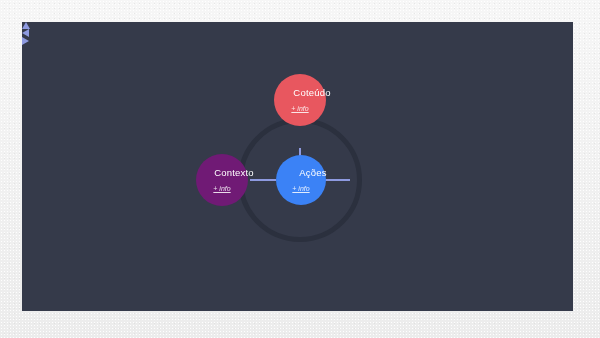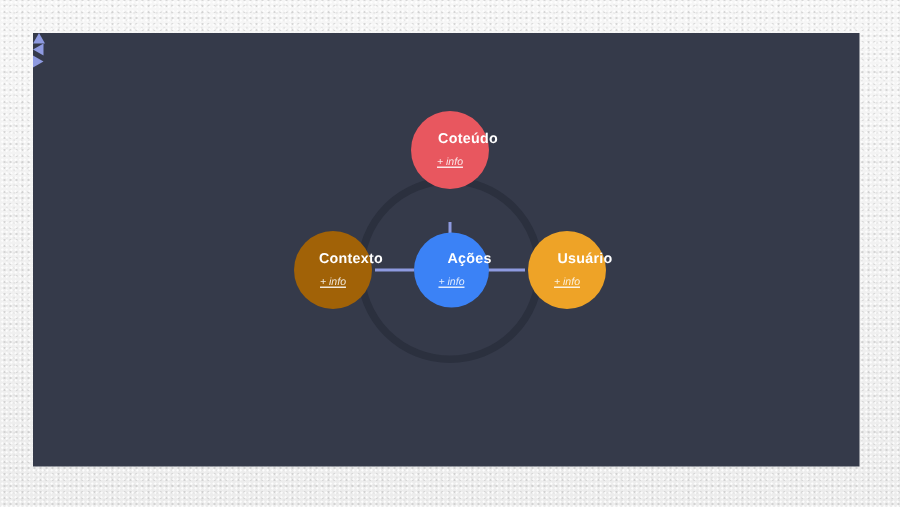--- a/index.html
+++ b/index.html
@@ -119,21 +119,21 @@
     border-radius: 50%;
     display: flex;
     flex-direction: column;
     align-items: center;
     justify-content: center;
     text-align: center;
     box-sizing: border-box;
   }
   .node-label {
     font-size: 9.5px;
-    font-weight: bold;
+    font-weight: normal;
     color: #ffffff;
     letter-spacing: 0.2px;
     line-height: 1;
     white-space: nowrap;
     padding-left: 24px;
   }
   .node-link {
     margin-top: 8px;
     font-size: 7px;
     font-style: italic;
@@ -151,21 +151,21 @@
     width: 52px;
     height: 52px;
     background: #e8575f;
   }
   
   #node-contexto {
     left: 174px;  
     top: 132px;   
     width: 52px;
     height: 52px;
-    background: #a16207;
+    background: #701a75;
   }
   
   #node-acoes {
     left: 254px;  
     top: 133px;
     width: 50px;
     height: 50px;
     background: #3b82f6;
   }
   
@@ -205,20 +205,16 @@
       <div class="node" id="node-contexto">
         <span class="node-label">Contexto</span>
         <span class="node-link">+ info</span>
       </div>
 
       <div class="node" id="node-acoes">
         <span class="node-label">Ações</span>
         <span class="node-link">+ info</span>
       </div>
 
-      <div class="node" id="node-usuario">
-        <span class="node-label">Usuário</span>
-        <span class="node-link">+ info</span>
-      </div>
 
     </div>
   </div>
 </div>
 
 </body></html>

